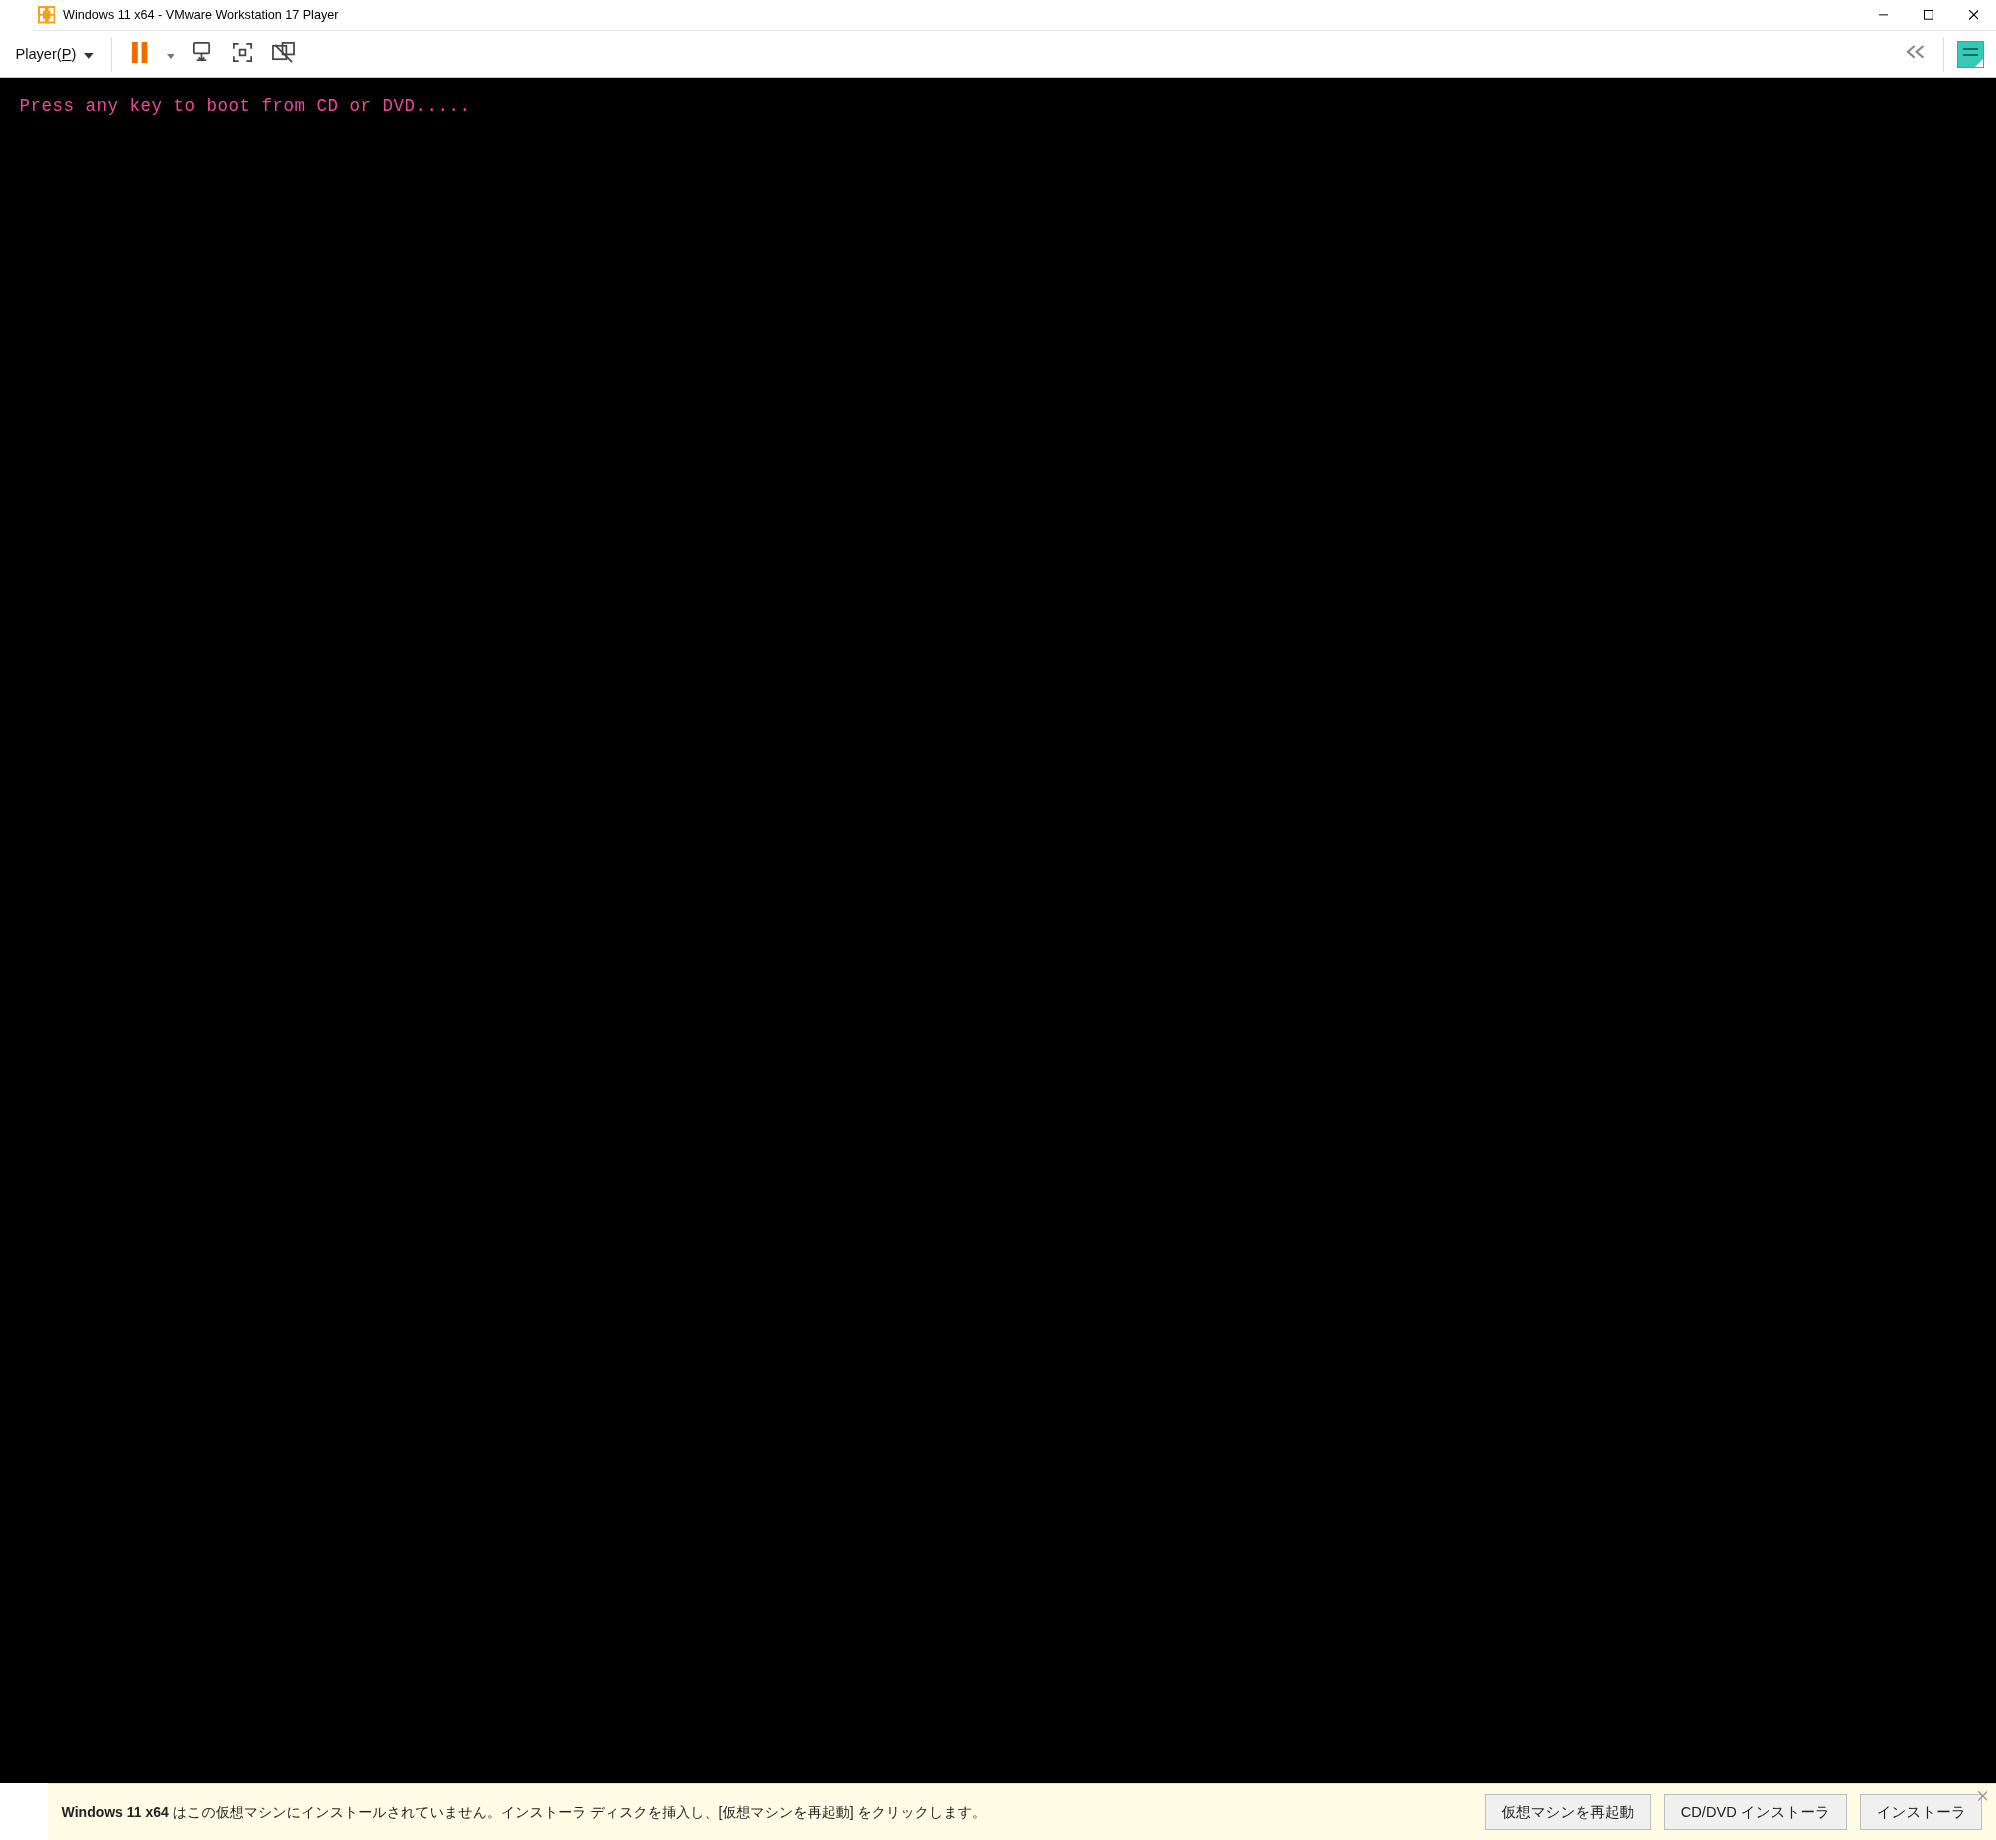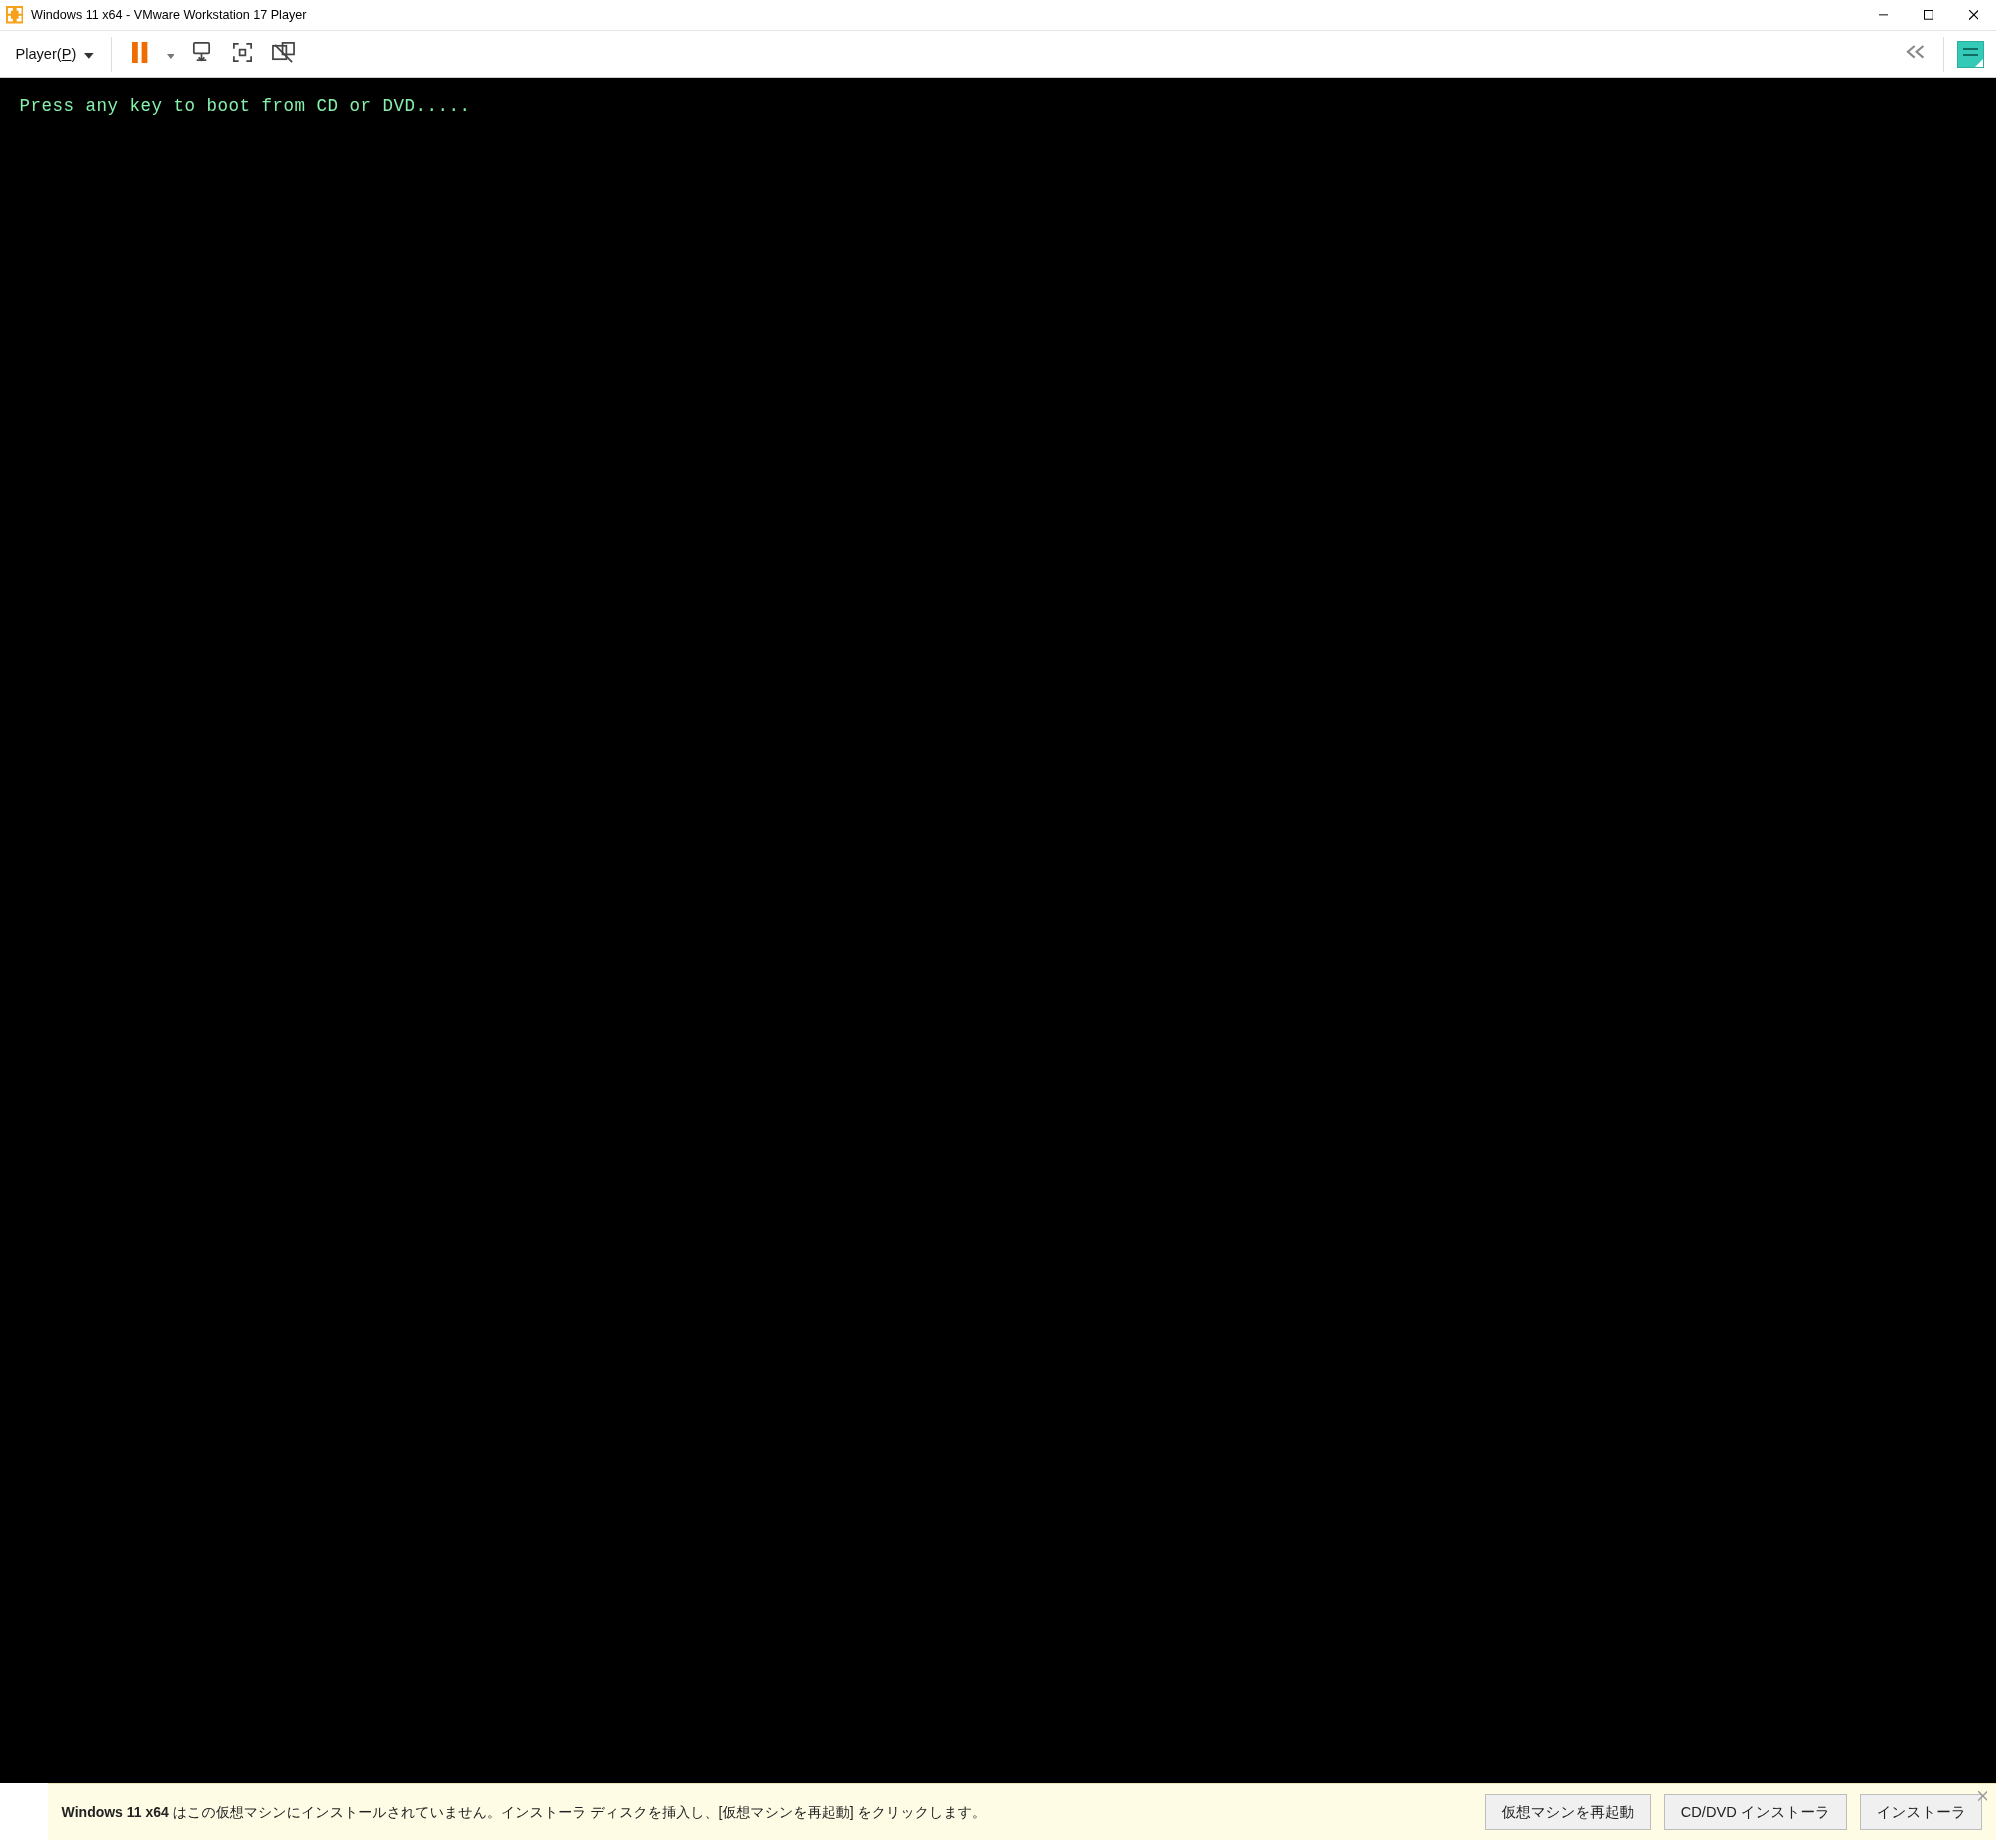--- a/index.html
+++ b/index.html
@@ -15,20 +15,21 @@
   
   .titlebar {
     height: 31px;
     display: flex;
     align-items: center;
     padding: 0 0 0 5.8px;
     background: #fff;
     border-bottom: 1px solid #e5e5e5;
     font-size: 12.6px;
     color: #000;
+    margin-left: 32px;
   }
   .titlebar .app-icon {
     width: 17.5px; height: 17.5px;
     margin-right: 7.8px;
     display: flex; align-items: center; justify-content: center;
   }
   .titlebar .title { flex: 0 0 auto; }
   .titlebar .spacer { flex: 1; }
   .winbtn {
     width: 45px; height: 31px;
@@ -90,21 +91,21 @@
     position:absolute;
     right:0; bottom:0;
     width:0;height:0;
     border-left:8.7px solid transparent;
     border-bottom:8.7px solid #fff;
   }
   
   .console {
     flex: 1;
     background: #000;
-    color: #86efac;
+    color: #ec4899;
     font-family: "Consolas", "Courier New", monospace;
     font-size: 17.5px;
     padding: 17.5px 19.4px;
     letter-spacing: 0.5px;
     white-space: pre;
   }
   
   .notify {
     background: #fffce6;
     border-top: 1px solid #e8e3b3;

